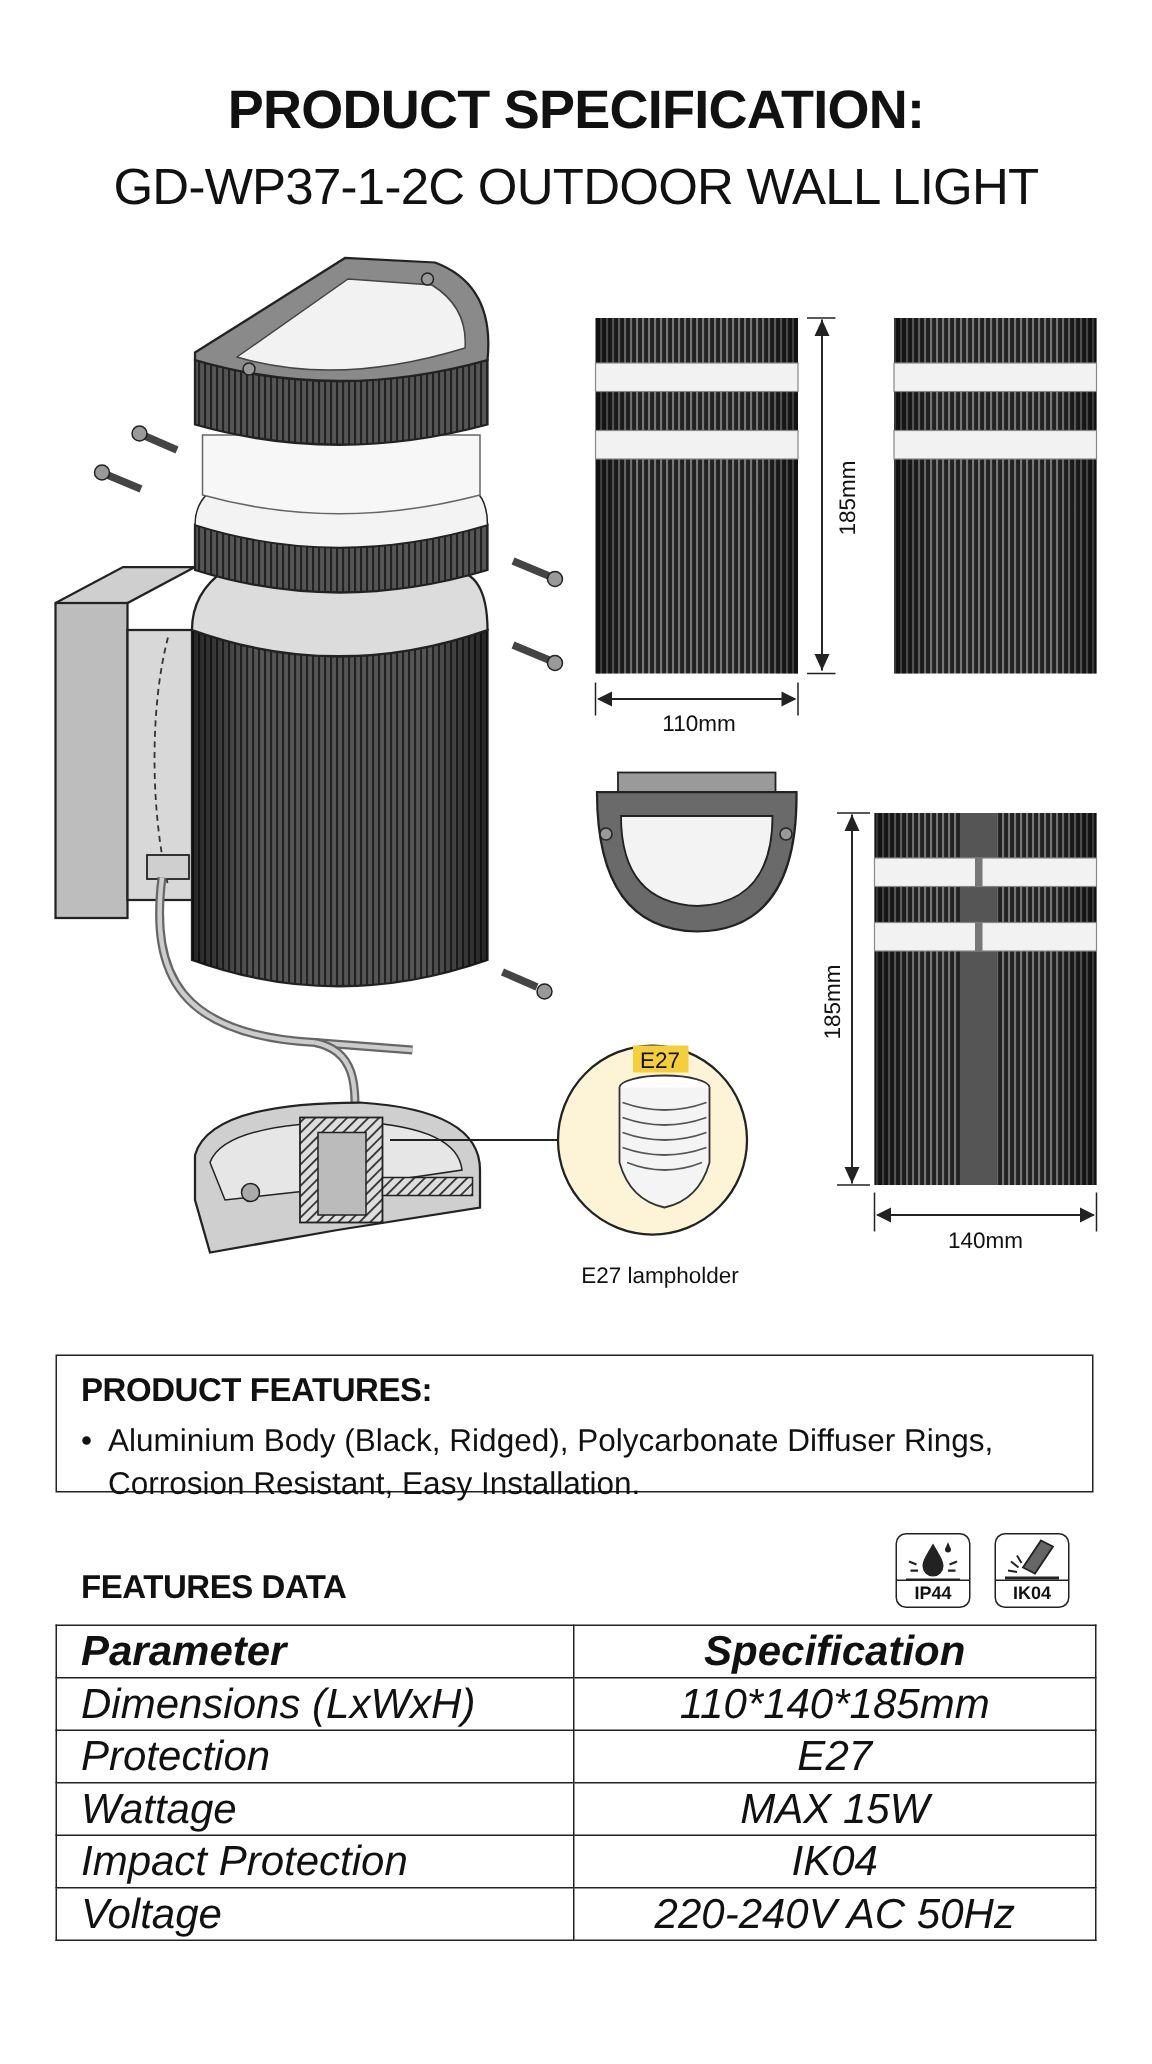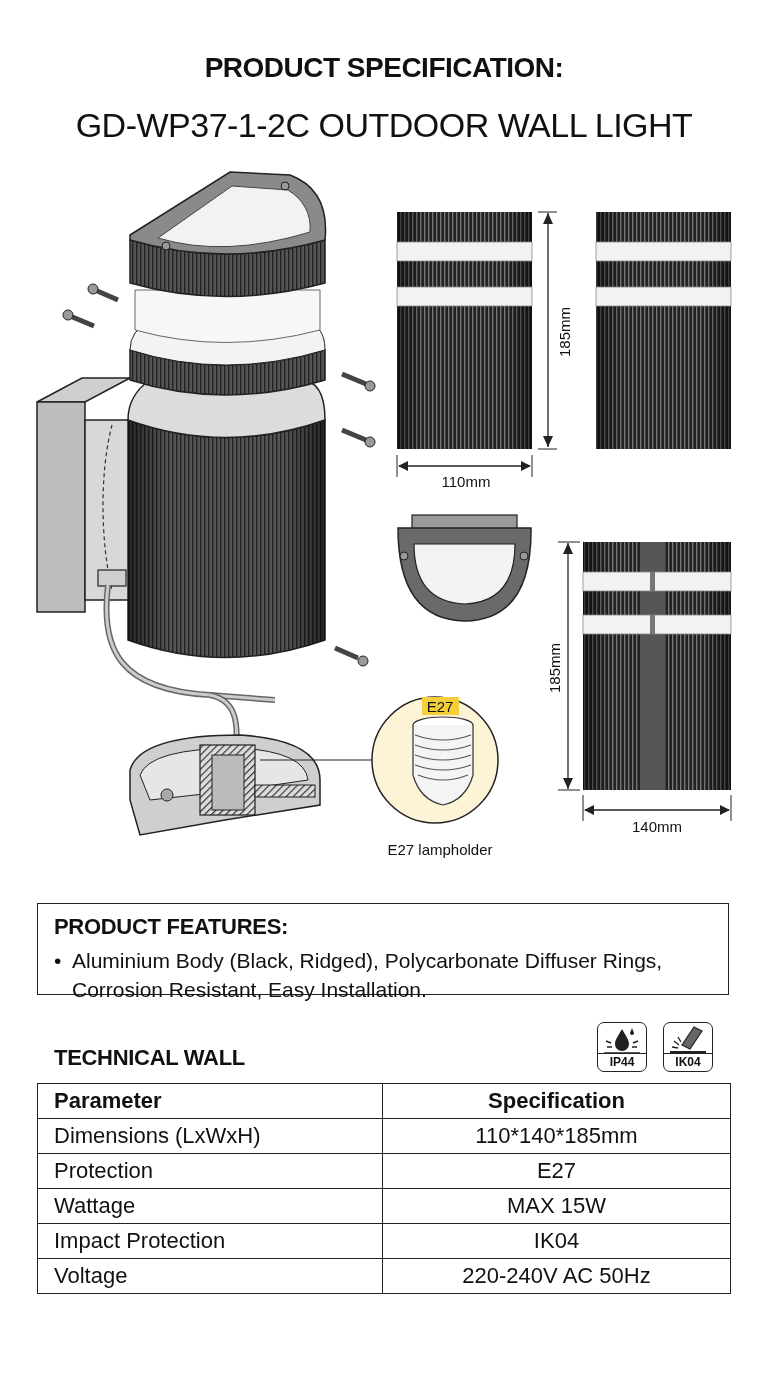--- a/index.html
+++ b/index.html
@@ -1,37 +1,37 @@
 <!DOCTYPE html>
 <html><head>
 <meta charset="utf-8">
 <style>
   html, body { margin: 0; padding: 0; background: #ffffff; }
   body { width: 768px; height: 1376px; position: relative; overflow: hidden;
          font-family: "Liberation Sans", sans-serif; color: #111; }
   .title1 { position: absolute; left: 0; width: 768px; top: 52px; text-align: center;
-            font-size: 28px; font-weight: bold; letter-spacing: -0.5px; }
+            font-size: 36px; font-weight: bold; letter-spacing: -0.5px; }
   .title2 { position: absolute; left: 0; width: 768px; top: 106px; text-align: center;
             font-size: 34px; font-weight: normal; letter-spacing: -0.5px; }
   svg.drawing { position: absolute; left: 0; top: 170px; }
   .dimtext { font-family: "Liberation Sans", sans-serif; font-size: 15px; fill: #111; }
   .features { position: absolute; left: 37px; top: 903px; width: 692px; height: 92px;
               border: 1.5px solid #222; box-sizing: border-box; padding: 10px 16px; }
   .features h2 { margin: 0 0 6px 0; font-size: 22px; font-weight: bold; letter-spacing: -0.3px; }
   .features .bullet { display: flex; font-size: 21px; line-height: 29px; }
   .features .dot { width: 18px; flex: none; }
   .tech-title { position: absolute; left: 54px; top: 1045px; font-size: 22px; font-weight: bold; letter-spacing: -0.3px; }
   .badges { position: absolute; left: 597px; top: 1022px; display: flex; gap: 16px; }
   .badge { width: 50px; height: 50px; border: 1.5px solid #222; border-radius: 7px; box-sizing: border-box;
            position: relative; background: #fff; }
   .badge svg { position: absolute; left: 0; top: 0; }
   .badge .lbl { position: absolute; left: 0; bottom: 2px; width: 100%; text-align: center;
                 font-size: 12px; font-weight: bold; border-top: 1.5px solid #222; padding-top: 1px; }
   table.spec { position: absolute; left: 37px; top: 1083px; width: 694px; border-collapse: collapse; }
-  table.spec td, table.spec th { border: 1.5px solid #222; height: 34px; padding: 0 16px; font-size: 22px; }
+  table.spec td, table.spec th { border: 1.5px solid #222; height: 34px; padding: 0 16px; font-size: 28px; font-style: italic; }
   table.spec th { font-weight: bold; text-align: left; }
   table.spec th.c2, table.spec td.c2 { text-align: center; width: 315px; }
   table.spec td.c1 { text-align: left; }
 </style>
 </head>
 <body>
 
 <div class="title1">PRODUCT SPECIFICATION:</div>
 <div class="title2">GD-WP37-1-2C OUTDOOR WALL LIGHT</div>
 
@@ -203,21 +203,21 @@
 </svg>
 
 <div class="features">
   <h2>PRODUCT FEATURES:</h2>
   <div class="bullet">
     <span class="dot">•</span>
     <span>Aluminium Body (Black, Ridged), Polycarbonate Diffuser Rings, Corrosion Resistant, Easy Installation.</span>
   </div>
 </div>
 
-<div class="tech-title">TECHNICAL WALL</div>
+<div class="tech-title">FEATURES DATA</div>
 
 <div class="badges">
   <div class="badge">
     <svg width="48" height="34">
       <path d="M24,6 C20,13 17,17 17,21 A7,7 0 0 0 31,21 C31,17 28,13 24,6 Z" fill="#222"></path>
       <path d="M34,5 C33,8 32,9 32,10 A2,2 0 0 0 36,10 C36,9 35,8 34,5 Z" fill="#222"></path>
       <path d="M8,18 L13,20 M9,24 L14,24 M40,18 L35,20 M39,24 L34,24" stroke="#222" stroke-width="1.5"></path>
       <line x1="6" y1="30" x2="42" y2="30" stroke="#222" stroke-width="1.5"></line>
     </svg>
     <div class="lbl">IP44</div>

